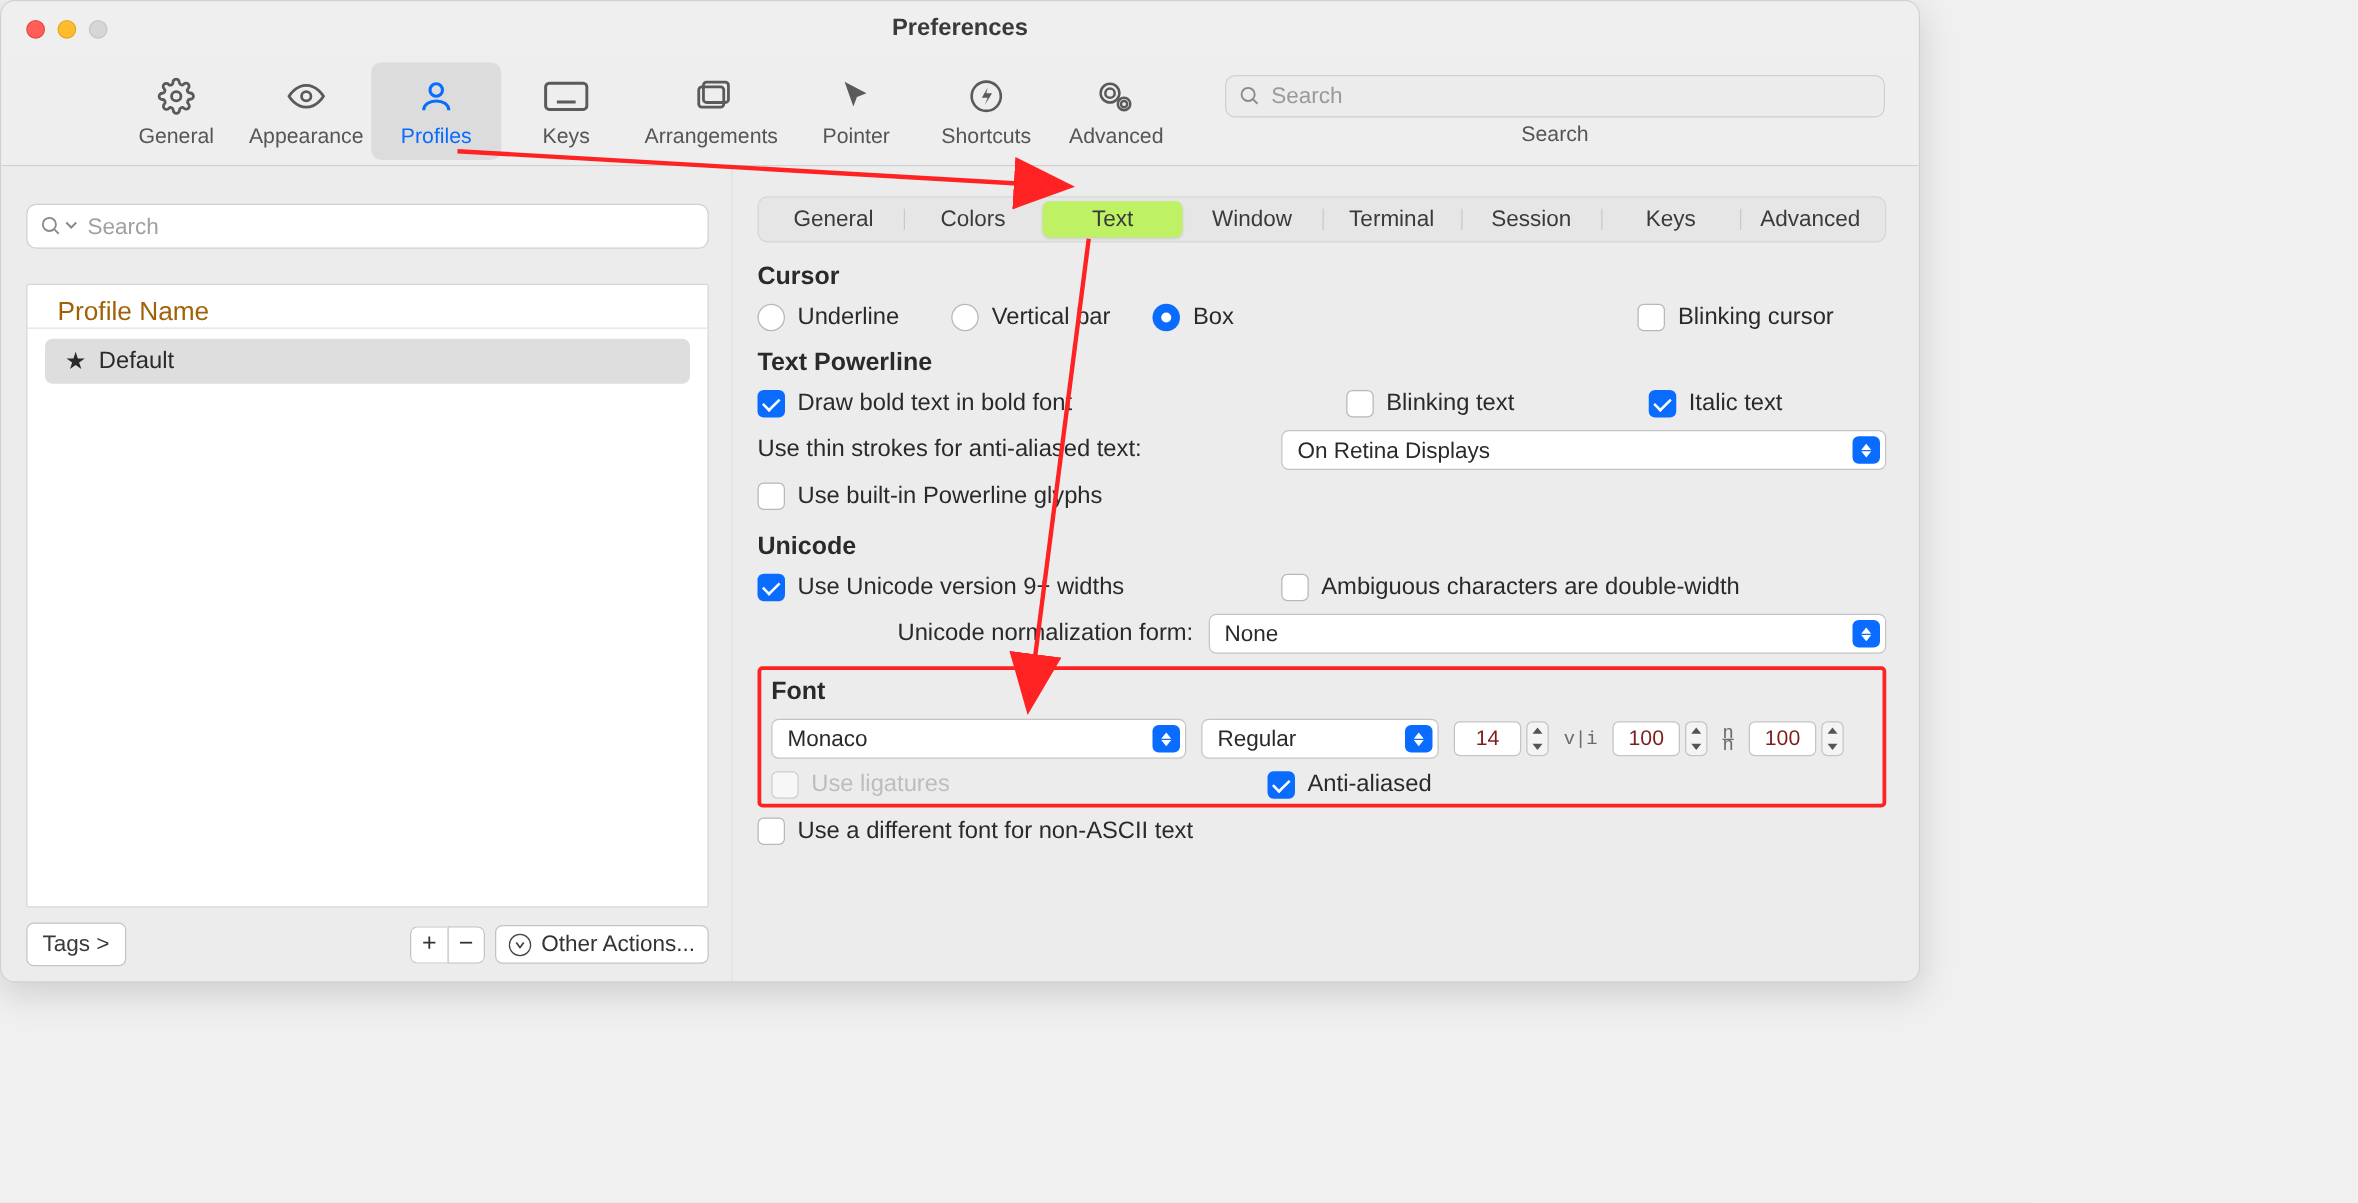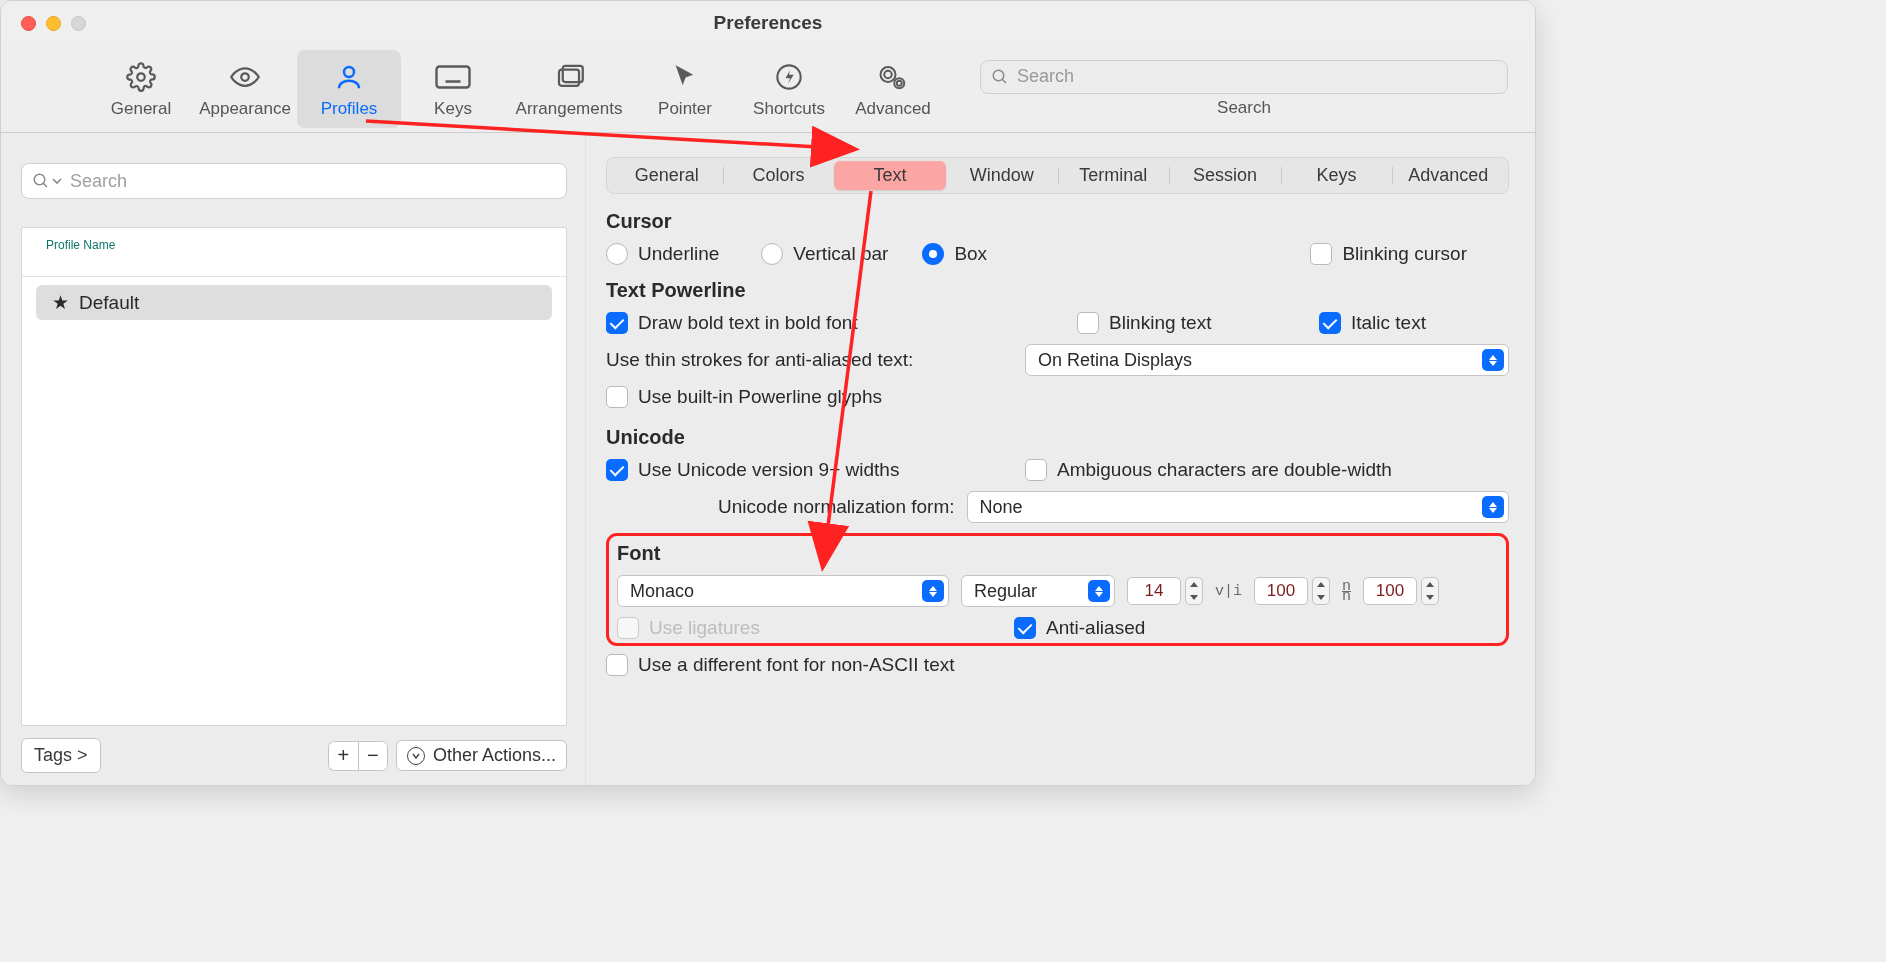--- a/index.html
+++ b/index.html
@@ -103,23 +103,23 @@
   .left-search input { border:none; outline:none; font-size:18px; flex:1; margin-left:8px; color:#444; }
   .left-search input::placeholder { color:#a0a0a0; }
   .profile-list {
     flex: 1;
     background: #ffffff;
     border: 1px solid #d6d6d6;
     border-radius: 2px;
     overflow: hidden;
   }
   .profile-list-header {
-    padding: 10px 24px 24px 24px;
-    font-size: 12px;
-    color: #0f766e;
+    padding: 10px 24px 0 24px;
+    font-size: 21px;
+    color: #a16207;
     border-bottom: 1px solid #e2e2e2;
   }
   .profile-row {
     display: flex; align-items: center;
     padding: 6px 16px;
     margin: 8px 14px;
     border-radius: 6px;
     background: #dedede;
     color: #2a2a2a;
     font-size: 19px;
@@ -165,21 +165,21 @@
     padding: 3px 4px;
     margin-bottom: 16px;
   }
   .tab {
     flex: 1; text-align: center;
     font-size: 18px; color:#3a3a3a;
     padding: 4px 0;
     position: relative;
   }
   .tab.active {
-    background: #fca5a5;
+    background: #bef264;
     border-radius: 6px;
     box-shadow: 0 1px 2px rgba(0,0,0,0.1);
     font-weight: 500;
   }
   .tab + .tab::before {
     content:""; position:absolute; left:0; top:6px; bottom:6px; width:1px; background:#c9c9c9;
   }
   .tab.active::before, .tab.active + .tab::before { display:none; }
 
   .section-title { font-size: 20px; font-weight: 700; color:#2a2a2a; margin: 4px 0 10px 0; }
@@ -490,28 +490,28 @@
       </div>
       <div class="row">
         <div style="width:100px;"></div>
         <span class="label">Unicode normalization form:</span>
         <div class="select" style="flex:1;">
           <span>None</span>
           <span class="chevrons"></span>
         </div>
       </div>
 
-      <div class="red-box" style="margin-top:8px;border-radius:11px;">
+      <div class="red-box" style="margin-top:8px;">
         <div class="section-title" style="margin-top:0;">Font</div>
         <div class="row">
           <div class="select" style="width:332px;">
             <span>Monaco</span>
             <span class="chevrons"></span>
           </div>
-          <div class="select" style="width:154px;text-align:right;">
+          <div class="select" style="width:190px;text-align:right;">
             <span>Regular</span>
             <span class="chevrons"></span>
           </div>
           <div class="numfield">
             <input type="text" value="14" style="">
             <div class="stepper">
                 <span class="up"></span>
                 <span class="dn"></span>
               </div>
           </div>

